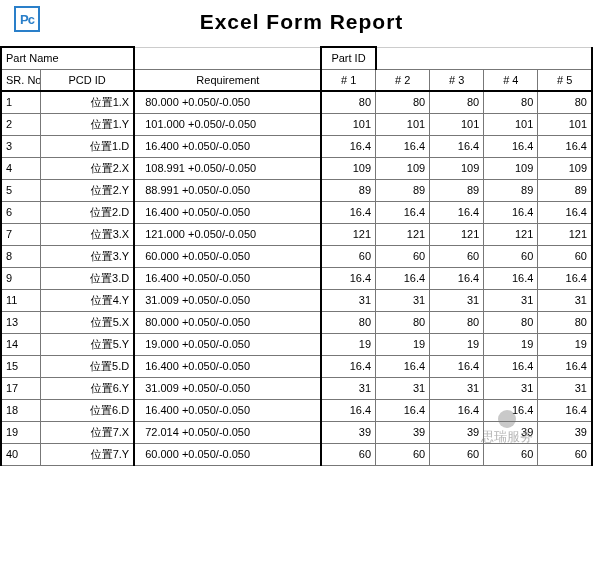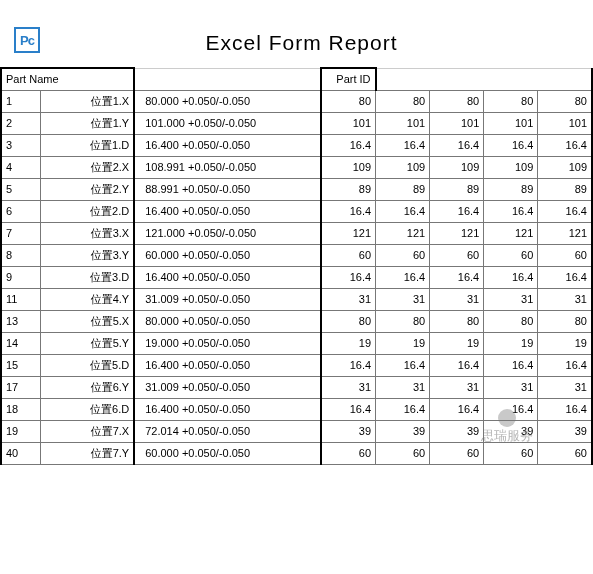--- a/index.html
+++ b/index.html
@@ -6,21 +6,20 @@
   body {
     margin: 0;
     font-family: Arial, sans-serif;
     font-size: 11px;
     background: #fff;
     color: #000;
     width: 593px;
   }
   .sheet {
     width: 593px;
-    margin-top: 21px;
   }
   .title-row {
     display: flex;
     align-items: flex-start;
     padding: 6px 0 12px 14px;
   }
   .logo {
     width: 26px;
     height: 26px;
     border: 2px solid #2a7fc9;
@@ -30,21 +29,21 @@
     font-weight: bold;
     font-size: 13px;
     color: #2a7fc9;
     background: #fff;
     letter-spacing: -1px;
   }
   .title {
     flex: 1;
     text-align: center;
     font-size: 21px;
-    font-weight: normal;
+    font-weight: bold;
     letter-spacing: 1px;
     padding-top: 4px;
     padding-right: 30px;
   }
   table.grid {
     border-collapse: collapse;
     width: 100%;
     table-layout: fixed;
   }
   table.grid td, table.grid th {
@@ -55,21 +54,21 @@
     overflow: hidden;
     white-space: nowrap;
   }
   .hdr { font-weight: normal; text-align: center; }
   .sr-col { width: 38px; }
   .pcd-col { width: 90px; }
   .req-col { width: 180px; }
   .m-col { width: 52px; }
   .thick-top { border-top: 2px solid #000 !important; }
   .thick-bottom { border-bottom: 2px solid #000 !important; }
-  .thick-left { border-left: 2px solid #000 !important; text-align: right; }
+  .thick-left { border-left: 2px solid #000 !important; }
   .thick-right { border-right: 2px solid #000 !important; }
   .noborder-t { border-top: 1px solid #ccc !important; }
   tbody tr td:first-child { text-align:left; }
   tbody tr td.pcd { text-align:right; }
   tbody tr td.req { text-align:left;padding-left:10px; }
   tbody tr td.meas { text-align:right; }
   .watermark {
     position: absolute;
     right: 60px;
     bottom: 20px;
@@ -112,20 +111,30 @@
 
     <tbody>
         <tr>
       <td colspan="2" class="hdr thick-top thick-left thick-right">Part Name</td>
       <td class="noborder-t thick-right"></td>
       <td class="hdr thick-top thick-left thick-right">Part ID</td>
       <td colspan="4" class="noborder-t thick-right"></td>
     </tr>
 
 
+    <tr>
+      <td class="hdr thick-left thick-bottom">SR. No</td>
+      <td class="hdr thick-bottom thick-right">PCD ID</td>
+      <td class="hdr thick-bottom thick-right">Requirement</td>
+      <td class="hdr thick-bottom"># 1</td>
+      <td class="hdr thick-bottom"># 2</td>
+      <td class="hdr thick-bottom"># 3</td>
+      <td class="hdr thick-bottom"># 4</td>
+      <td class="hdr thick-bottom thick-right"># 5</td>
+    </tr>
 
     </tbody>
       <tbody id="data-body">
         <tr>
           <td class="thick-left">1</td>
           <td class="pcd thick-right">位置1.X</td>
           <td class="req thick-right">80.000  +0.050/-0.050</td>
           <td class="meas">80</td>
           <td class="meas">80</td>
           <td class="meas">80</td>

